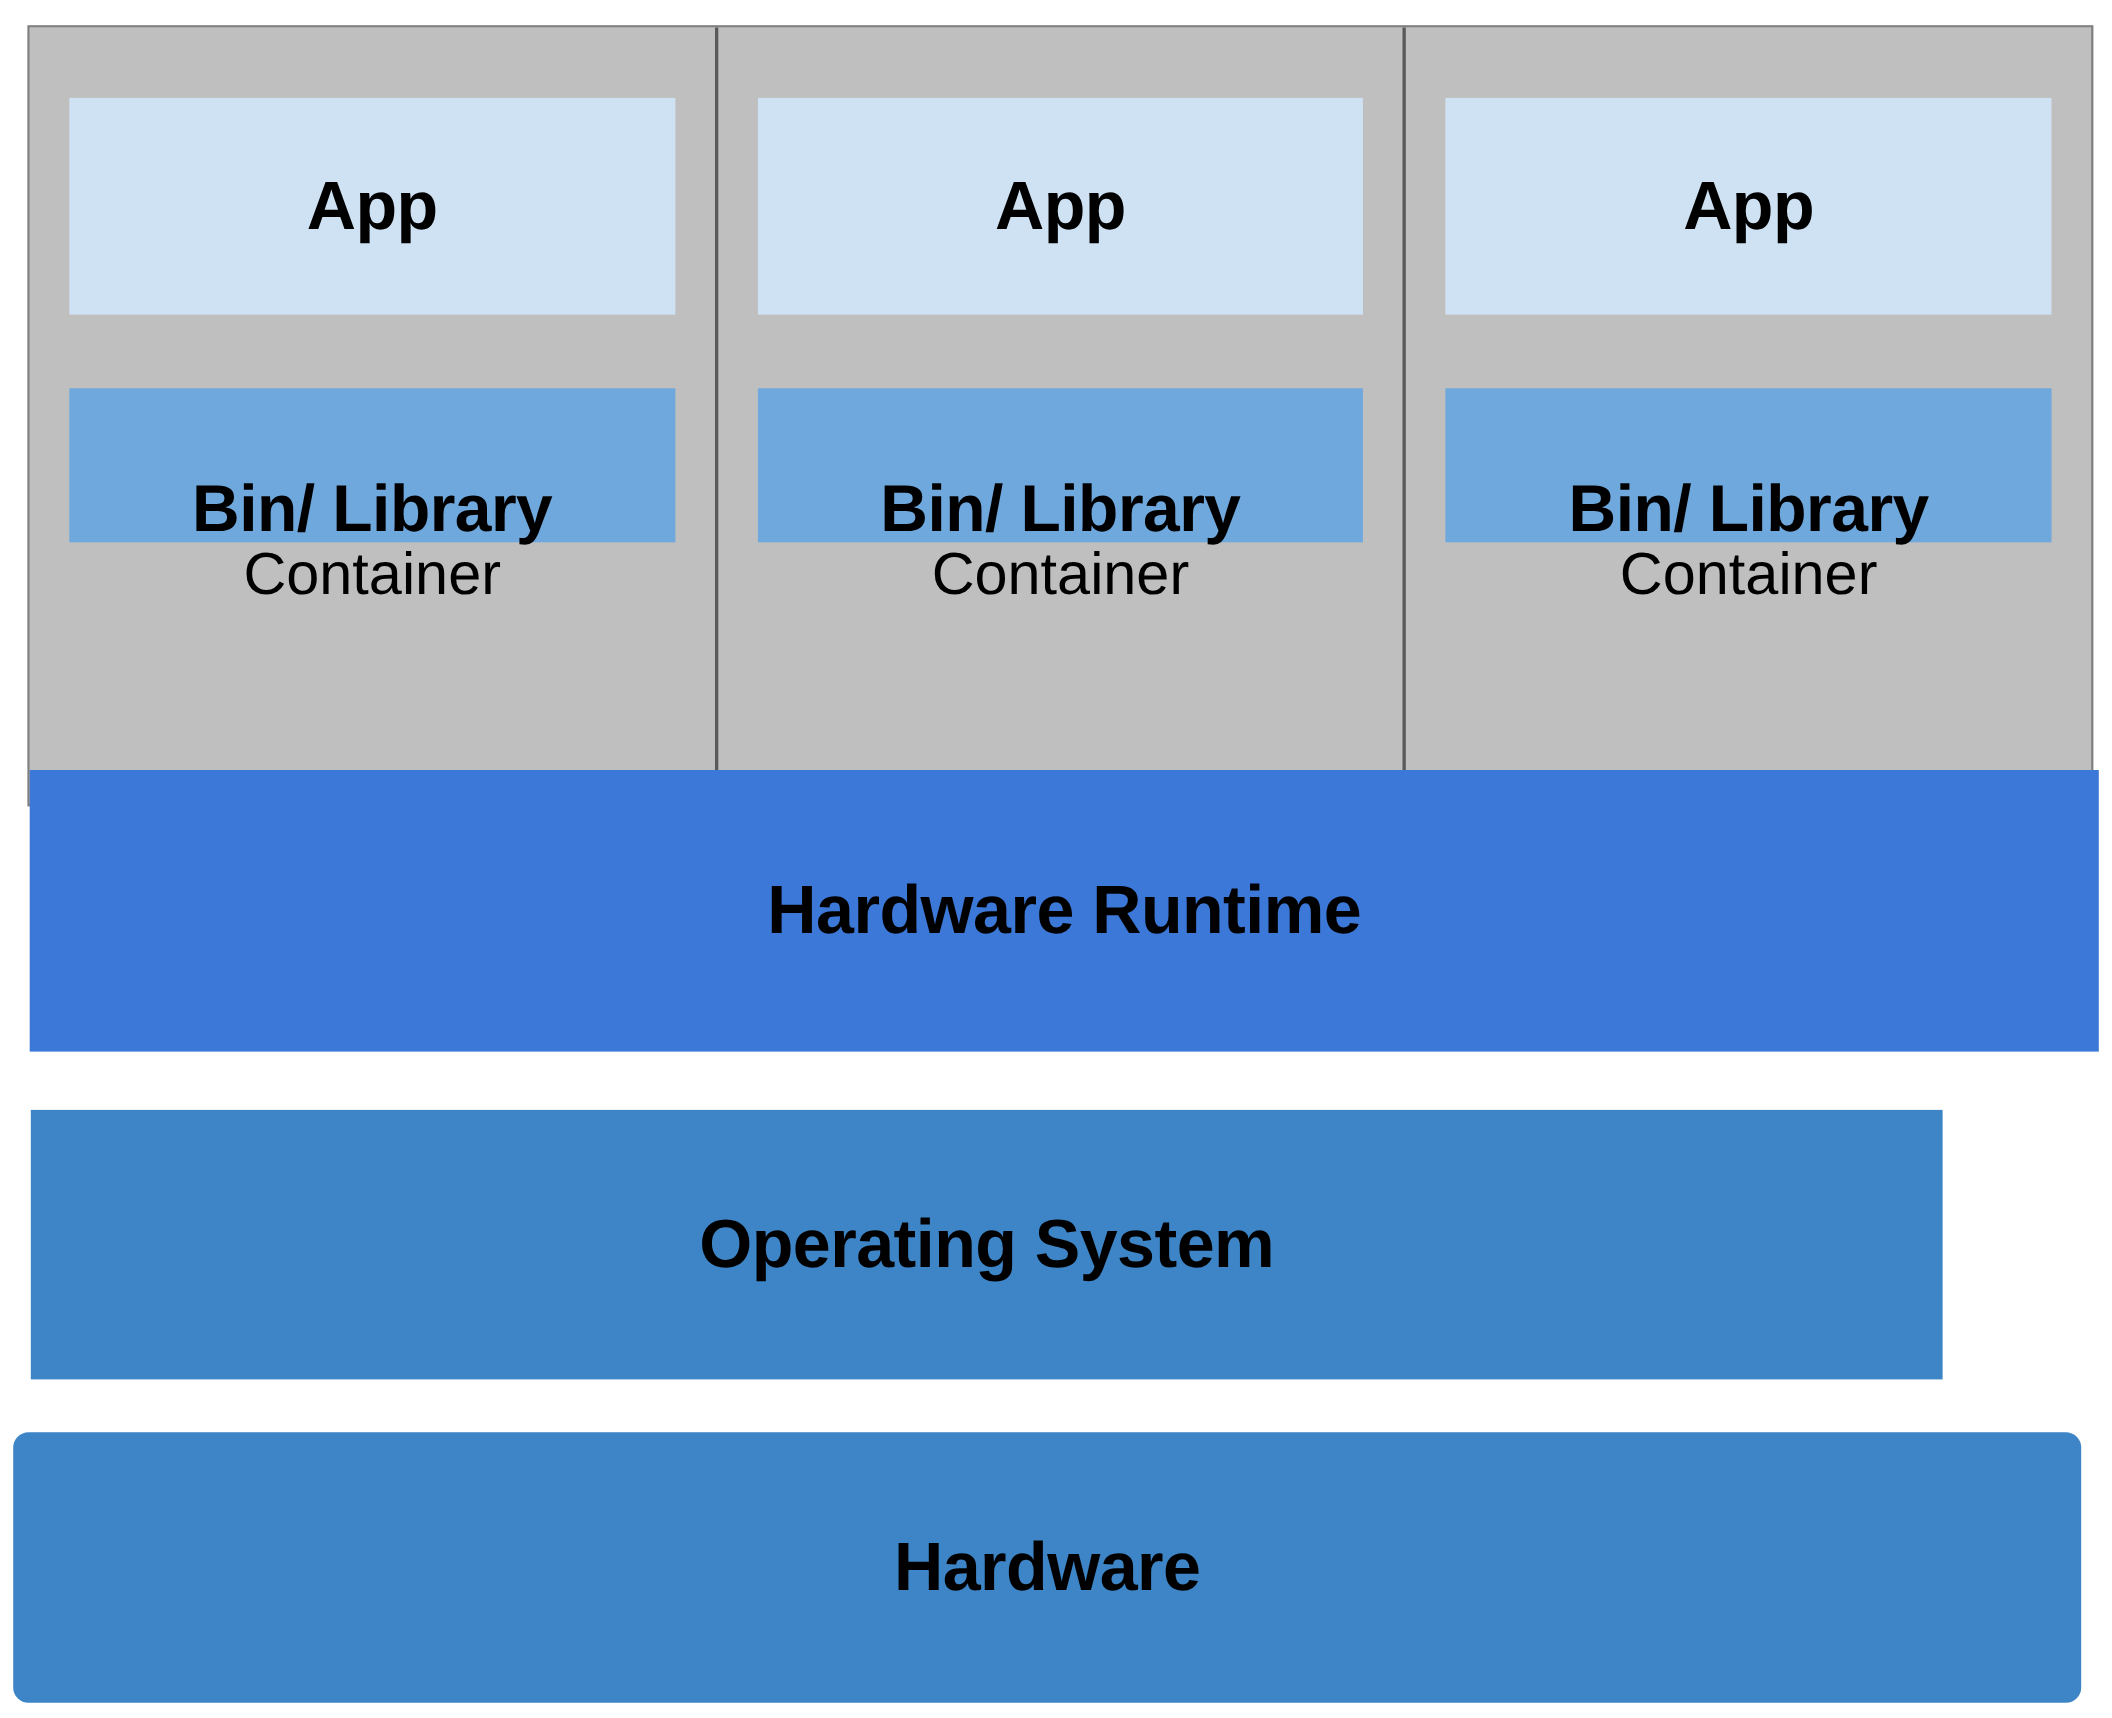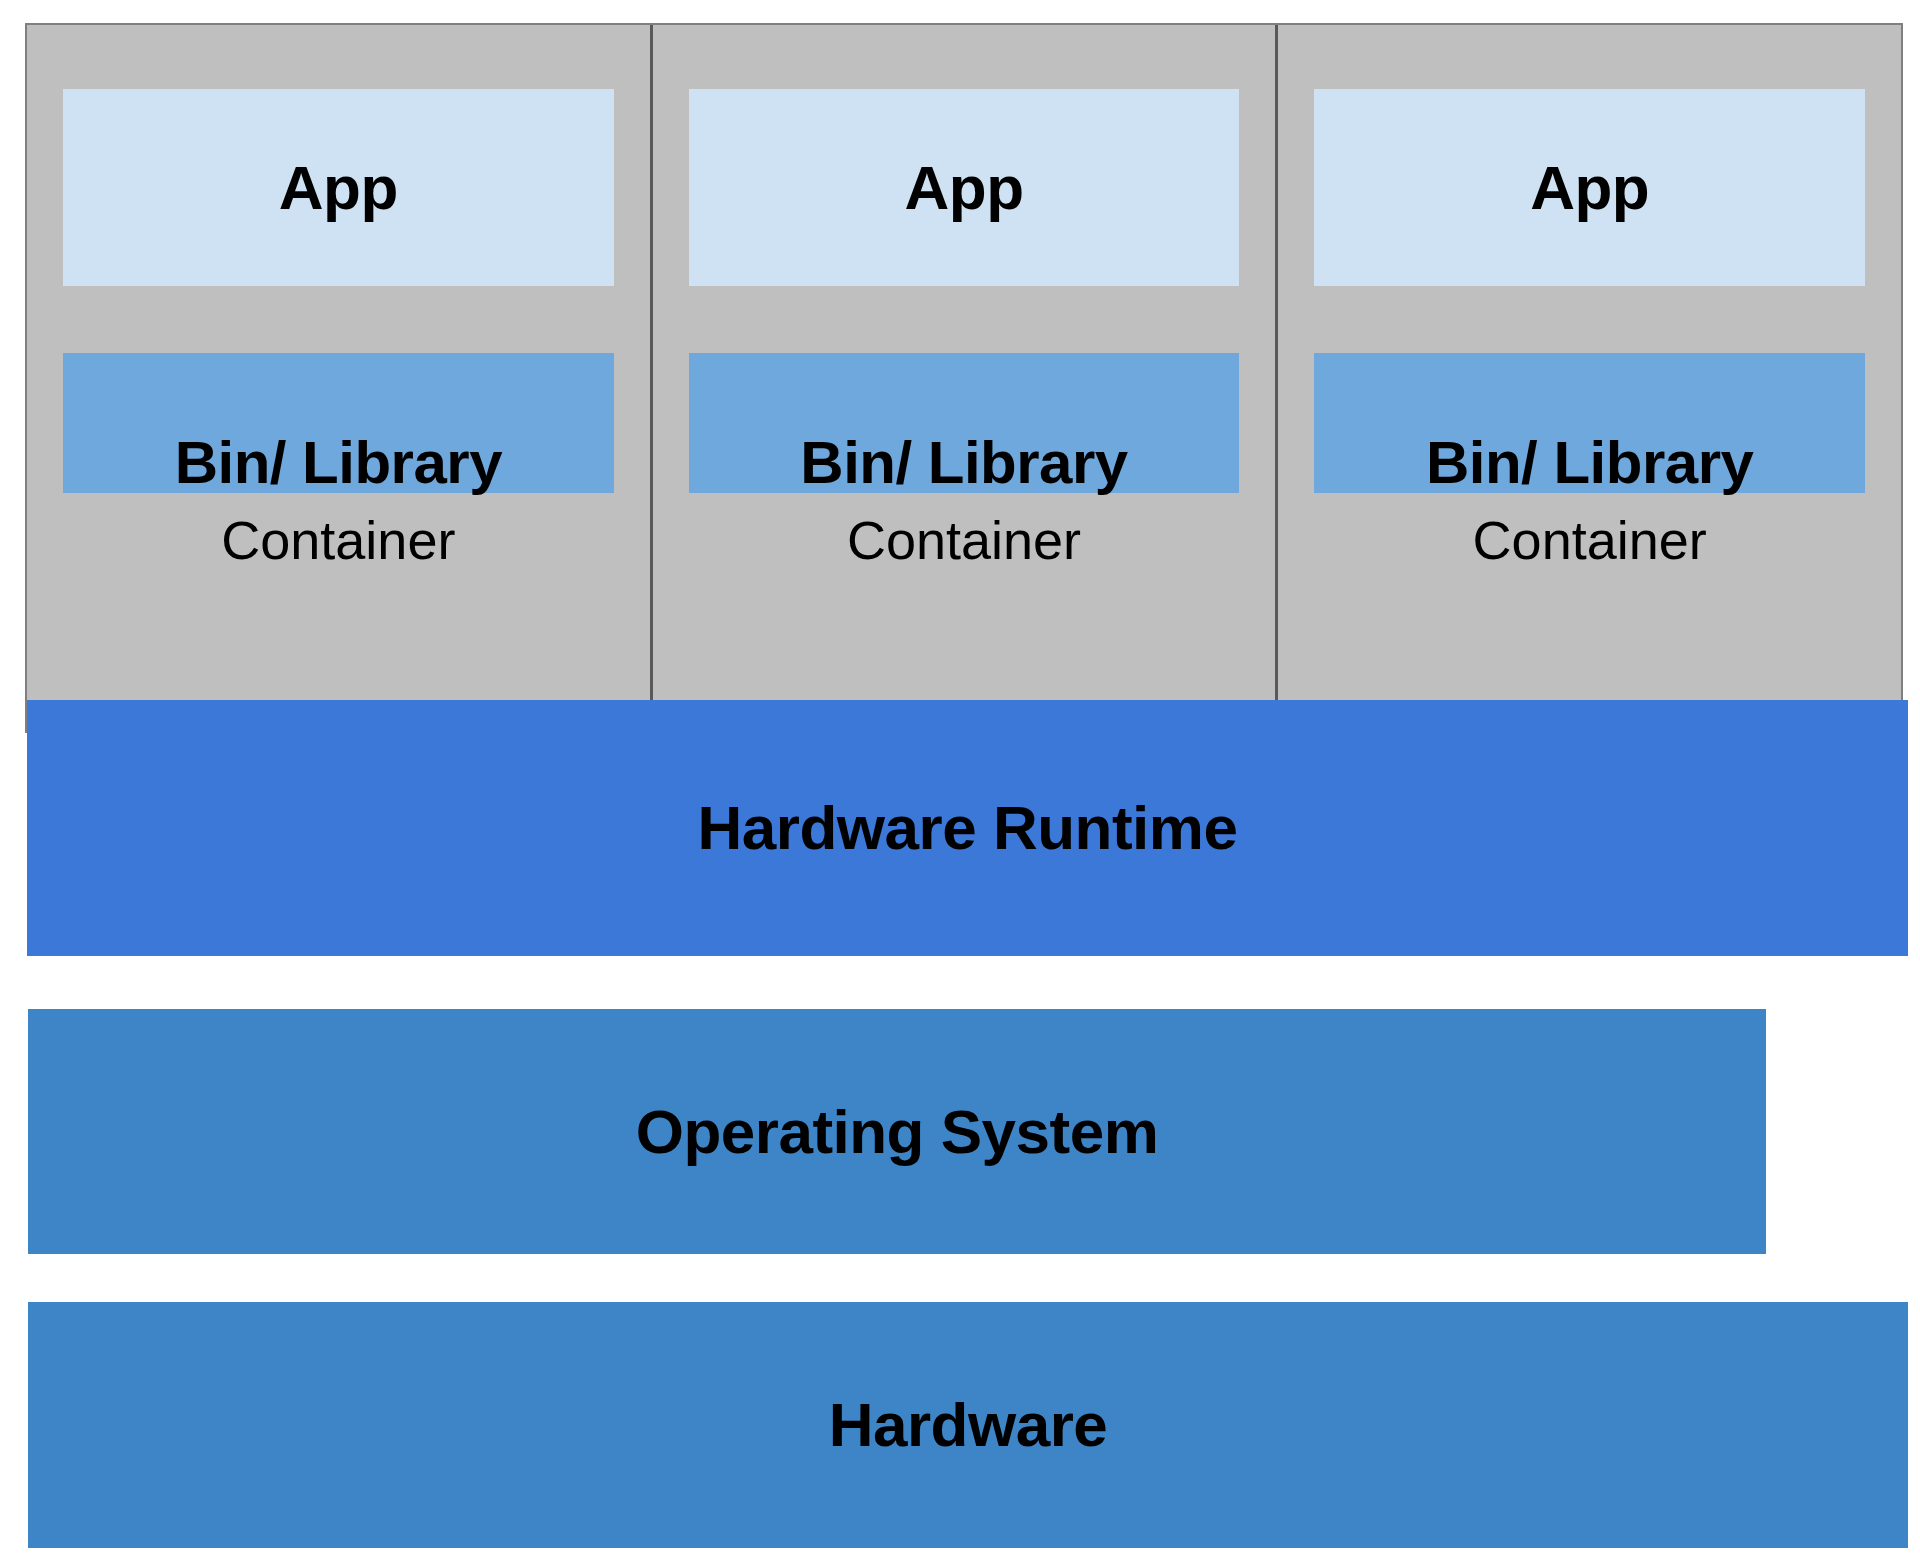--- a/index.html
+++ b/index.html
@@ -85,21 +85,20 @@
   .bin-label {
     font-size: 60px;
     font-weight: bold;
     color: #000000;
     line-height: 1;
     letter-spacing: -0.5px;
     white-space: nowrap;
   }
 
   .container-caption {
-    margin-top: 18px;
     font-size: 54px;
     font-weight: normal;
     color: #000000;
     line-height: 1.1;
     text-align: center;
   }
 
   
   .layer-bar {
     position: absolute;
@@ -128,25 +127,26 @@
 
   #layer-os {
     left: 28px;
     top: 1009px;
     width: 1738px;
     height: 245px;
     background: #3d85c6;
   }
 
   #layer-hardware {
-    left: 28px;
+    left: 12px;
     top: 1302px;
     width: 1880px;
     height: 246px;
     background: #3d85c6;
+    border-radius: 14px;
   }
 </style>
 </head>
 <body>
 
 <div id="stack">
 
   <div class="container-row">
 
     <div class="container-box">

